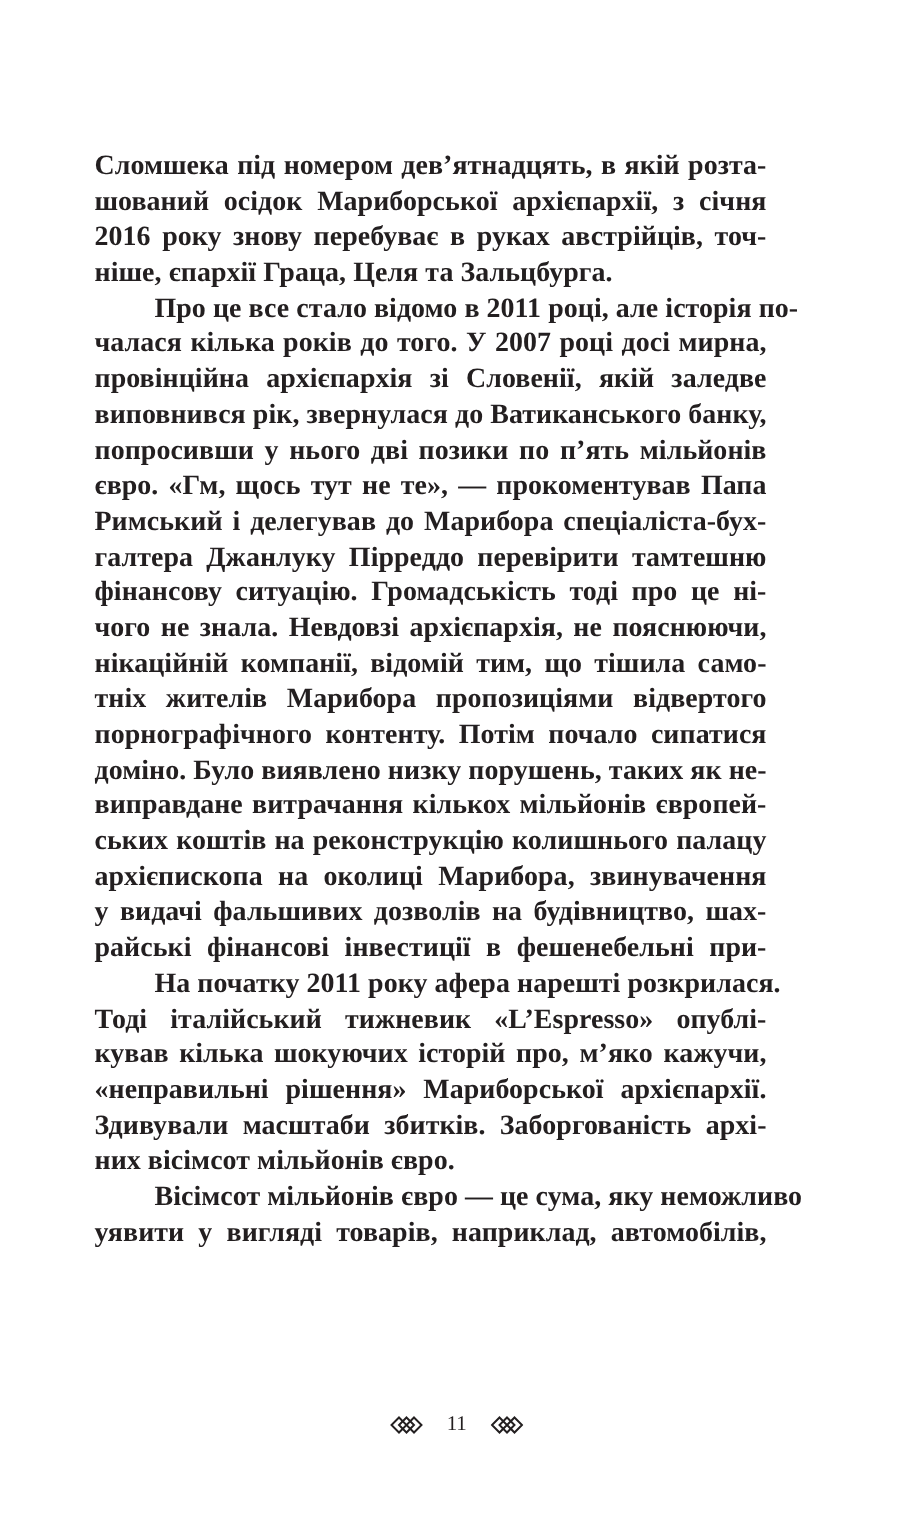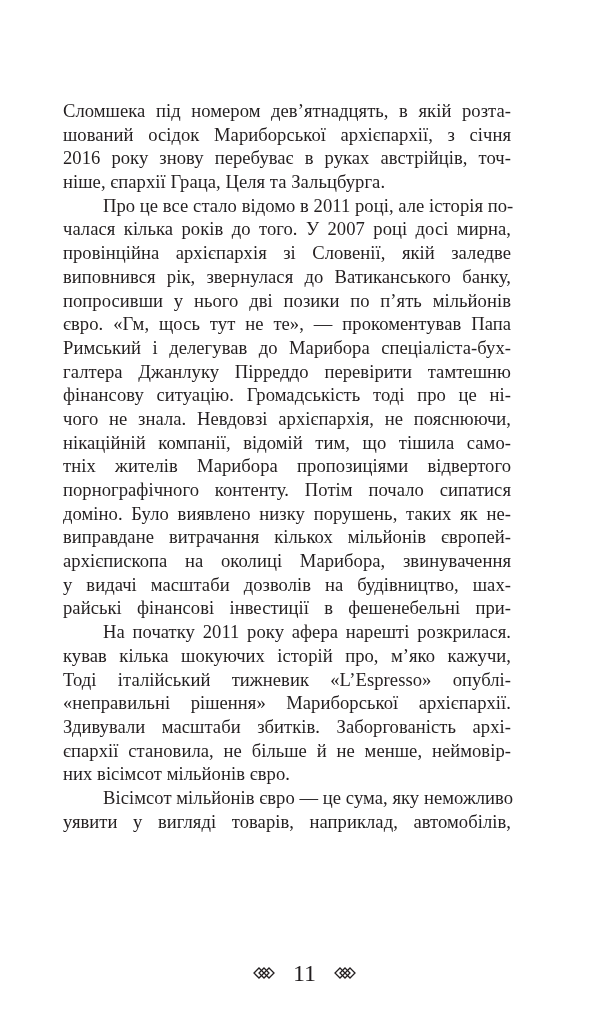--- a/index.html
+++ b/index.html
@@ -24,35 +24,36 @@
       line-height: 23.7px;
       text-align: justify;
       letter-spacing: 0.05px;
     }
     .line {
       display: block;
       height: 23.7px;
       white-space: nowrap;
       text-align: justify;
       text-align-last: justify;
+      font-weight: bold;
     }
     .line.last {
       text-align-last: left;
     }
     .line.indent {
       padding-left: 40px;
     }
     .folio {
       position: absolute;
       left: 0;
       width: 609px;
-      top: 959px;
+      top: 938px;
       text-align: center;
       font-family: "Liberation Serif", "DejaVu Serif", serif;
-      font-size: 24px;
+      font-size: 14px;
       line-height: 24px;
     }
     .folio .num {
       display: inline-block;
       margin: 0 12px;
       vertical-align: middle;
     }
     .ornament {
       display: inline-block;
       width: 22px;
@@ -81,32 +82,32 @@
     <span class="line">євро. «Гм, щось тут не те», — прокоментував Папа</span>
     <span class="line">Римський і делегував до Марибора спеціаліста-бух-</span>
     <span class="line">галтера Джанлуку Пірреддо перевірити тамтешню</span>
     <span class="line">фінансову ситуацію. Громадськість тоді про це ні-</span>
     <span class="line">чого не знала. Невдовзі архієпархія, не пояснюючи,</span>
     <span class="line">нікаційній компанії, відомій тим, що тішила само-</span>
     <span class="line">тніх жителів Марибора пропозиціями відвертого</span>
     <span class="line">порнографічного контенту. Потім почало сипатися</span>
     <span class="line">доміно. Було виявлено низку порушень, таких як не-</span>
     <span class="line">виправдане витрачання кількох мільйонів європей-</span>
+    <span class="line">ських коштів на реконструкцію колишнього палацу</span>
     <span class="line">архієпископа на околиці Марибора, звинувачення</span>
-    <span class="line">у видачі масштаби дозволів на будівництво, шах-</span>
+    <span class="line">у видачі фальшивих дозволів на будівництво, шах-</span>
     <span class="line">райські фінансові інвестиції в фешенебельні при-</span>
   </div>
 
   <div>
     <span class="line indent">На початку 2011 року афера нарешті розкрилася.</span>
+    <span class="line">Тоді італійський тижневик «L’Espresso» опублі-</span>
     <span class="line">кував кілька шокуючих історій про, м’яко кажучи,</span>
-    <span class="line">Тоді італійський тижневик «L’Espresso» опублі-</span>
     <span class="line">«неправильні рішення» Мариборської архієпархії.</span>
     <span class="line">Здивували масштаби збитків. Заборгованість архі-</span>
-    <span class="line">єпархії становила, не більше й не менше, неймовір-</span>
     <span class="line last">них вісімсот мільйонів євро.</span>
   </div>
 
   <div>
     <span class="line indent">Вісімсот мільйонів євро — це сума, яку неможливо</span>
     <span class="line">уявити у вигляді товарів, наприклад, автомобілів,</span>
   </div>
 </div>
 
 <div class="folio">

